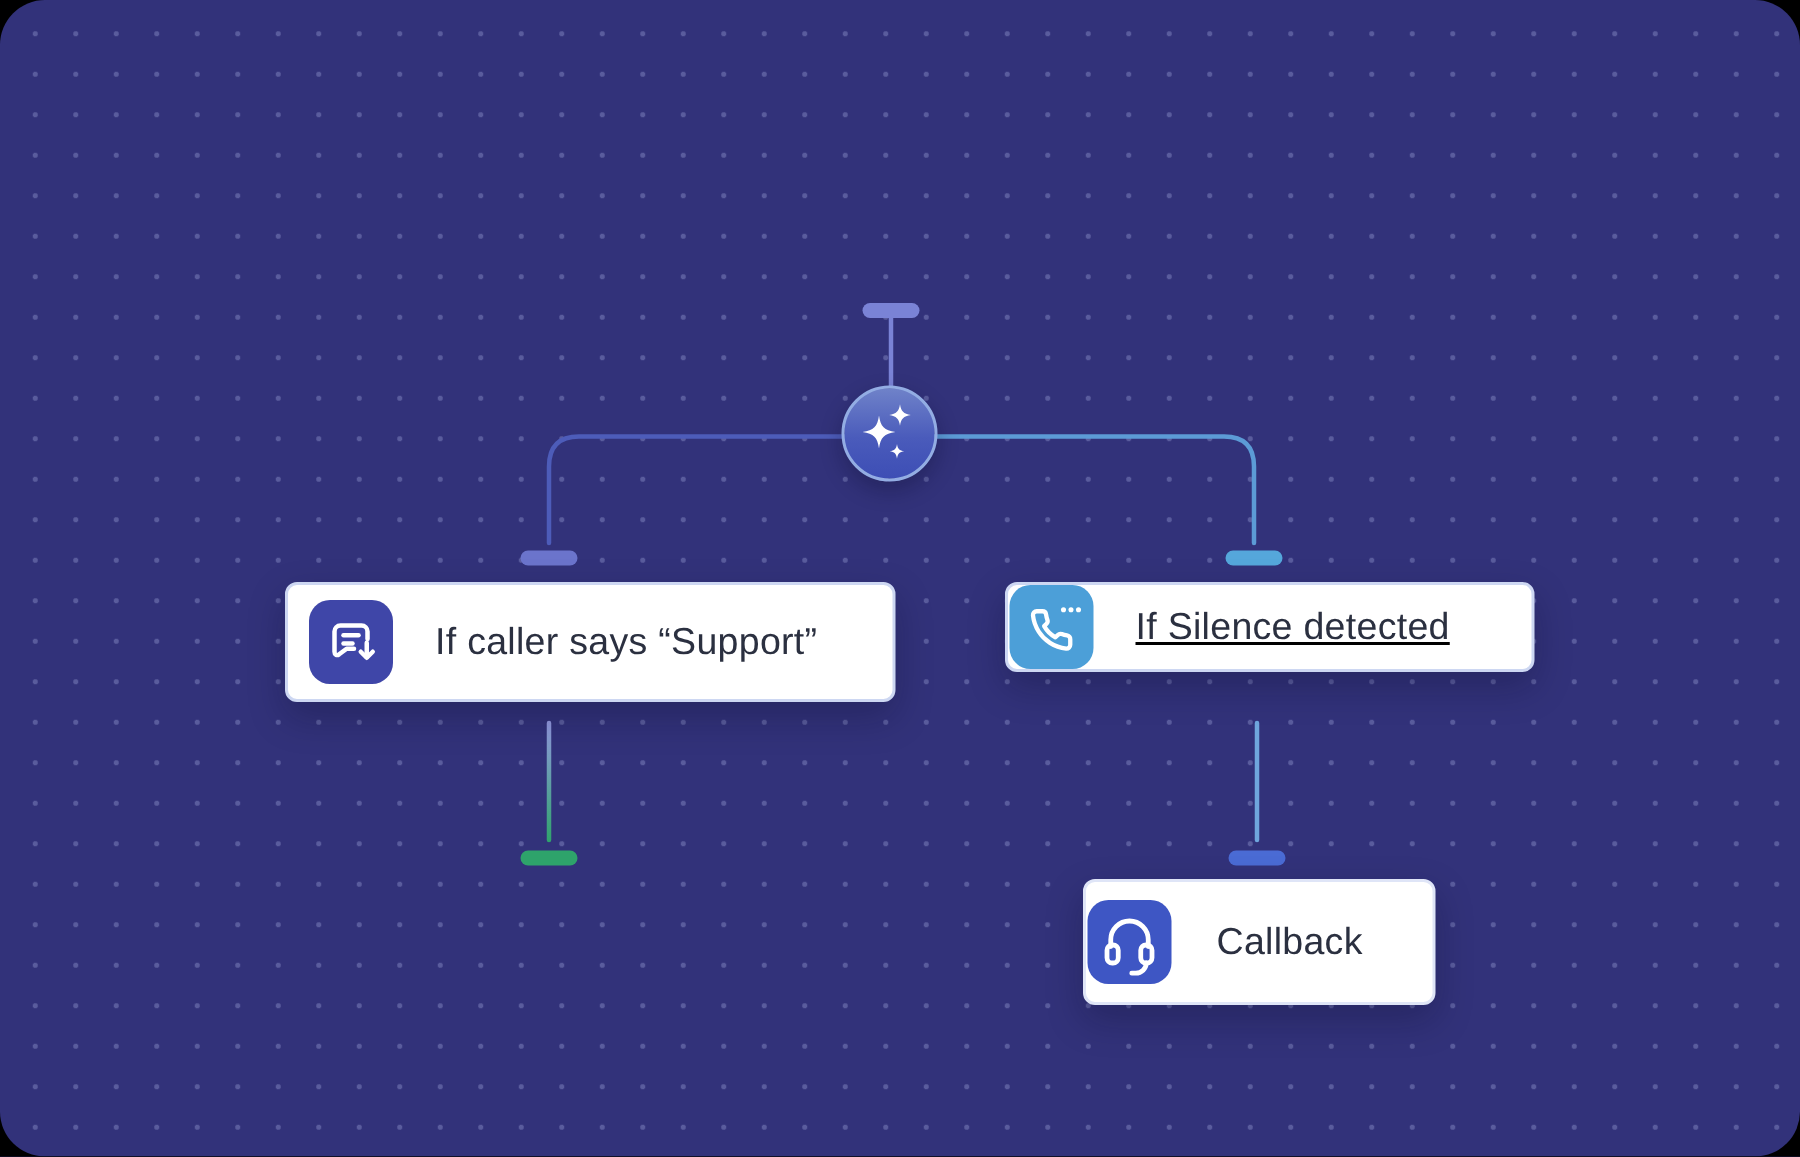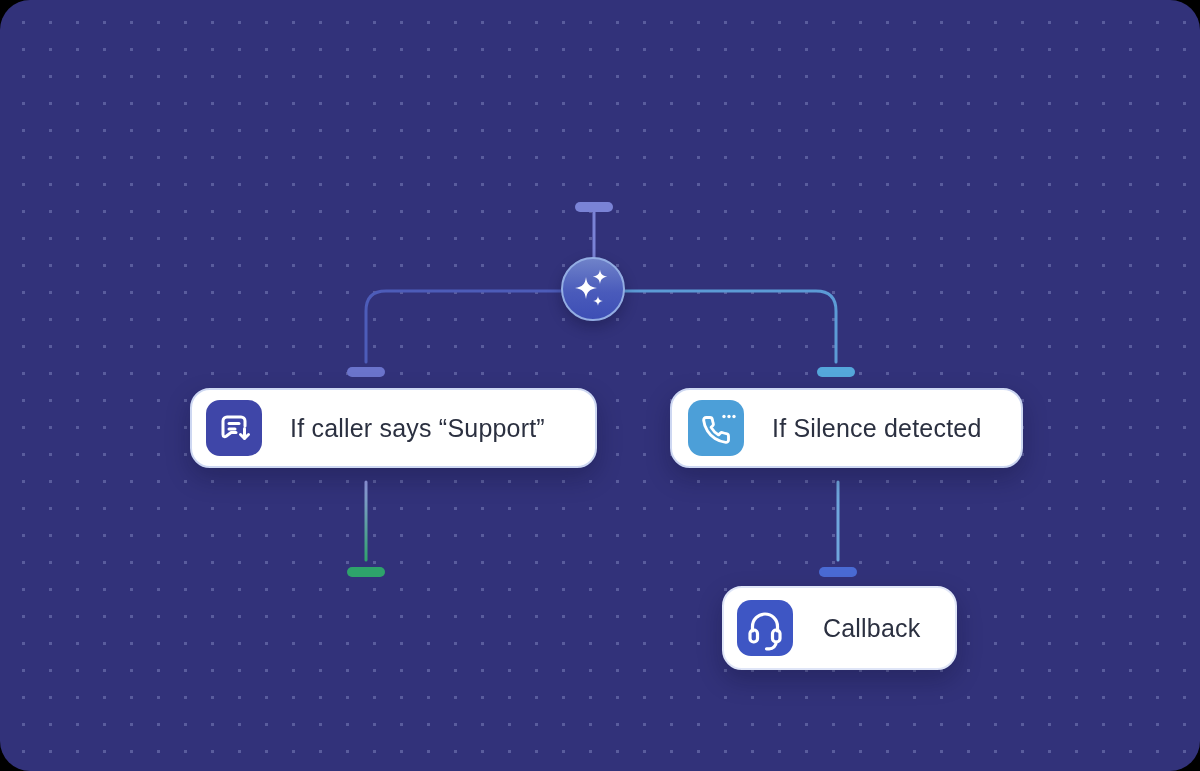--- a/index.html
+++ b/index.html
@@ -17,28 +17,28 @@
     padding:0 32px 0 30px;justify-content:space-between;}
   .root-label{font-size:28px;font-weight:700;color:#20242F;letter-spacing:.2px;}
   .toggle{position:relative;width:76px;height:42px;border-radius:21px;background:#3B429F;cursor:pointer;flex:0 0 auto;}
   .knob{position:absolute;top:5px;right:5px;width:32px;height:32px;border-radius:50%;background:#fff;}
   
   .ai-node{position:absolute;left:561px;top:257px;width:64px;height:64px;border-radius:50%;
     background:linear-gradient(180deg,#6F82C9 0%,#4A5BBB 55%,#3D4EB5 100%);
     border:2.5px solid #93ADE3;box-sizing:border-box;box-shadow:0 6px 14px rgba(10,10,40,0.3);cursor:pointer;}
   .ai-node svg{position:absolute;left:0;top:0;}
   
-  .node{border-radius:20px;gap:28px;text-align:right;}
+  .node{border-radius:8px;gap:28px;text-align:right;}
   .node .icon-tile{width:56px;height:56px;border-radius:14px;flex:0 0 auto;
     display:flex;align-items:center;justify-content:center;}
   .node-label{font-size:25px;font-weight:500;color:#2B3040;letter-spacing:.2px;}
   .branch-left{left:190px;top:388px;width:407px;height:80px;padding-left:14px;border:2px solid #CDD7F2;}
-  .branch-right{left:670px;top:388px;width:353px;height:80px;padding-left:16px;border:2px solid #CDD7F2;}
+  .branch-right{left:670px;top:388px;width:353px;height:60px;padding-left:1px;border:2px solid #CDD7F2;text-decoration:underline;}
   .outcome-left{left:250px;top:586px;width:230px;height:84px;padding-left:12px;border:2px solid #2EA36B;gap:30px;}
-  .outcome-right{left:722px;top:586px;width:235px;height:84px;padding-left:13px;border:2px solid #DFE5F7;gap:30px;}
+  .outcome-right{left:722px;top:586px;width:235px;height:84px;padding-left:1px;border:2px solid #DFE5F7;gap:30px;}
   .tile-indigo{background:#3F46A8;}
   .tile-sky{background:#4C9FD8;}
   .tile-green{background:#2EA36B;}
   .tile-blue{background:#3E56C4;}
   .connectors{position:absolute;left:0;top:0;}
 </style>
 </head>
 <body>
 
 <div class="canvas">

